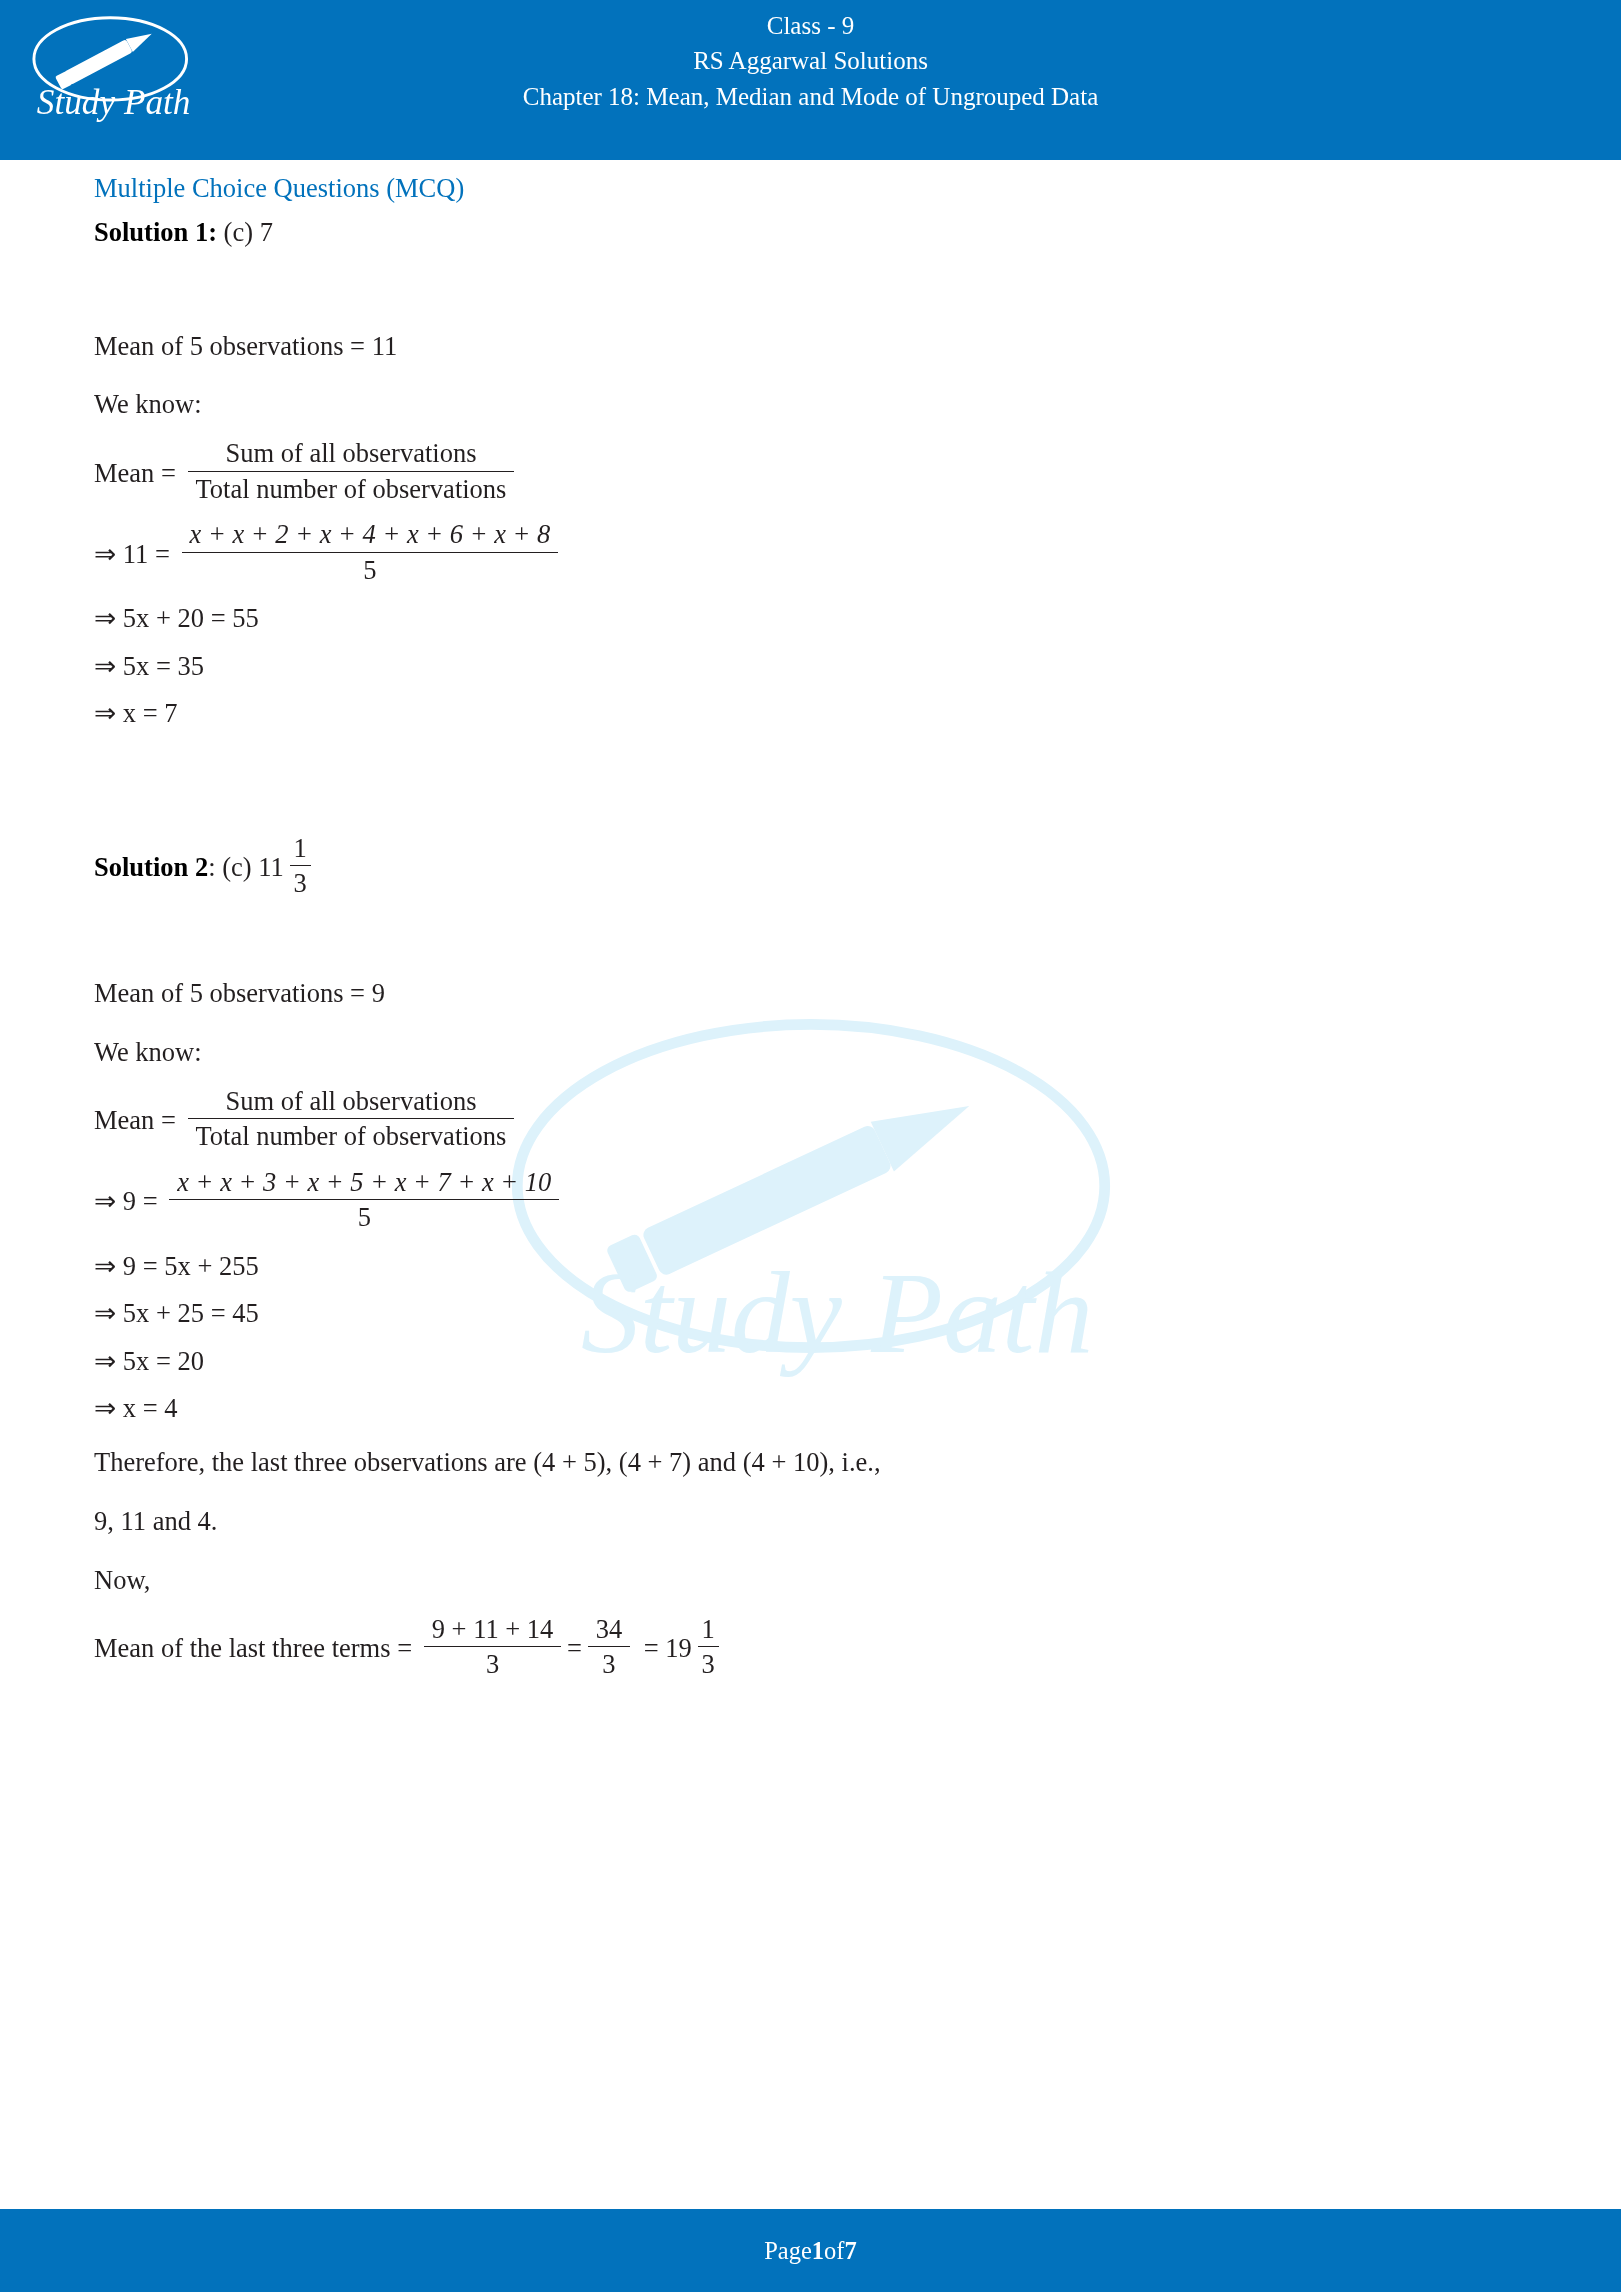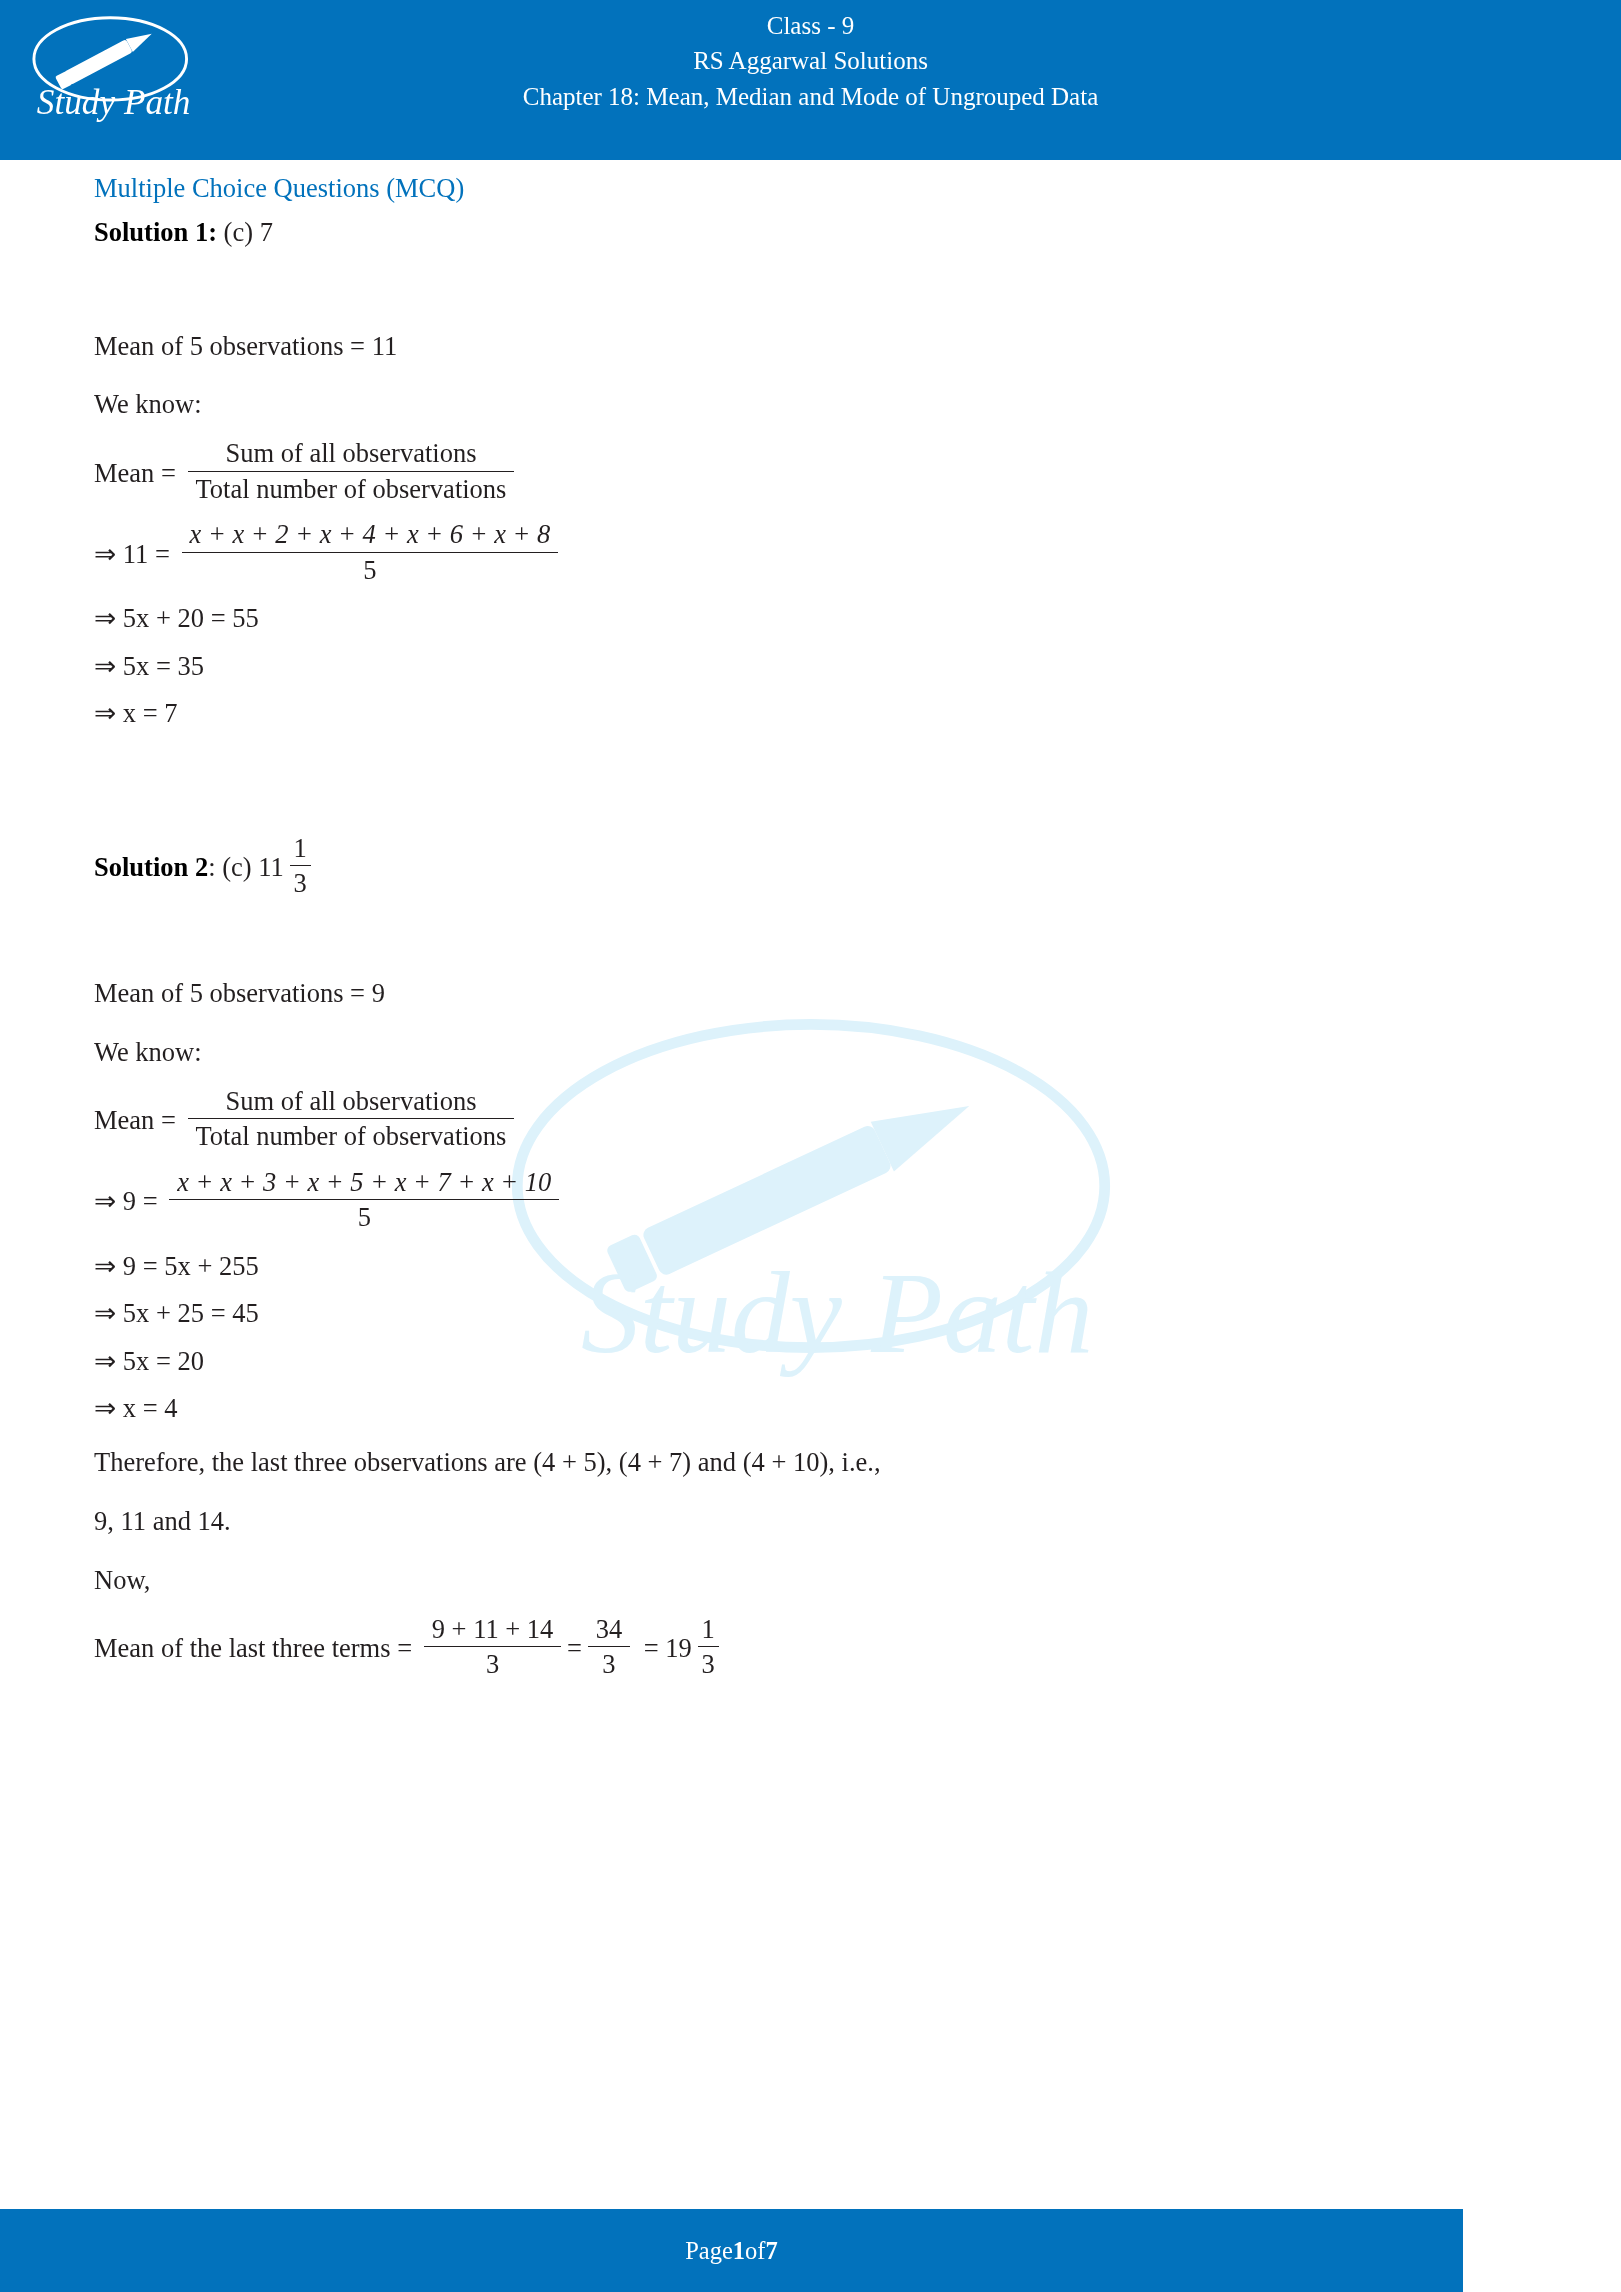--- a/index.html
+++ b/index.html
@@ -136,21 +136,21 @@
     pointer-events: none;
     z-index: 0;
   }
   .content-inner { position: relative; z-index: 2; }
 
   
   .footer {
     position: absolute;
     left: 0;
     bottom: 0;
-    width: 1463px;
+    width: 1621px;
     height: 84px;
     background: #0272bc;
     color: #ffffff;
     display: flex;
     align-items: center;
     justify-content: center;
     font-size: 24.5px;
     font-family: "Liberation Serif", serif;
   }
   .footer b { font-weight: bold; }
@@ -269,21 +269,21 @@
     <span>⇒ 5x + 25 = 45</span>
   </div>
   <div class="eqline">
     <span>⇒ 5x = 20</span>
   </div>
   <div class="eqline">
     <span>⇒ x = 4</span>
   </div>
 
   <div class="para">Therefore, the last three observations are (4 + 5), (4 + 7) and (4 + 10), i.e.,</div>
-  <div class="para">9, 11 and 14.</div>
+  <div class="para">9, 11 and 4.</div>
   <div class="para">Now,</div>
 
   <div class="eqline">
     <span class="lead">Mean of the last three terms =</span>
     <span class="frac">
       <span class="num">9 + 11 + 14</span>
       <span class="den">3</span>
     </span>
     <span>=</span>
     <span class="frac">

